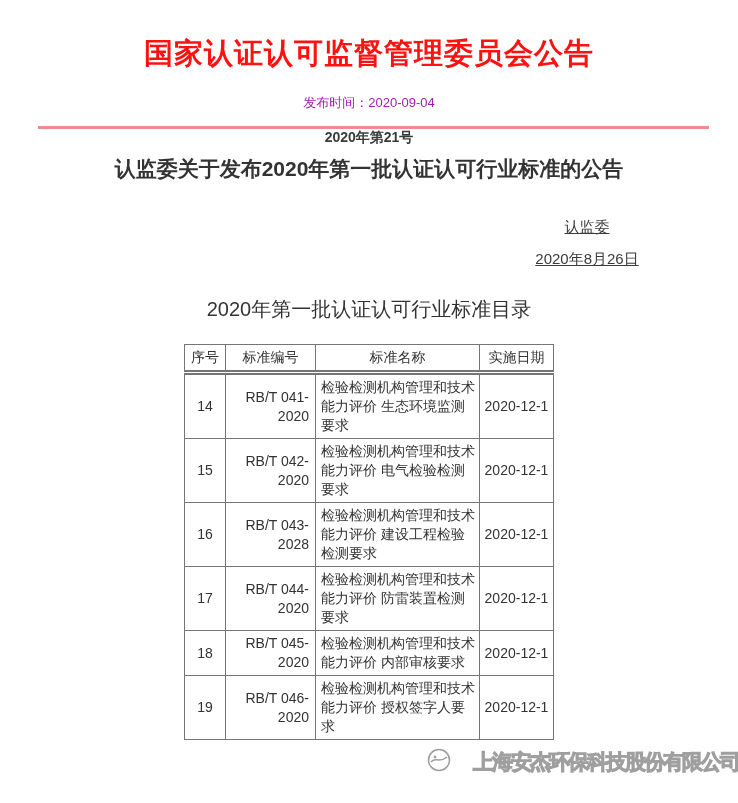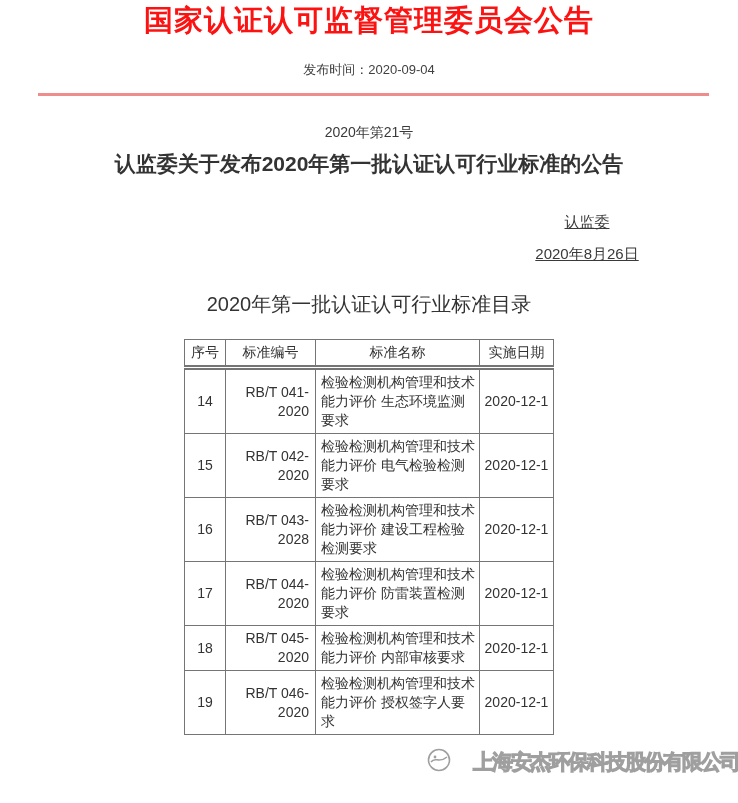--- a/index.html
+++ b/index.html
@@ -6,45 +6,44 @@
   html,body { background:#ffffff; }
   .page {
     position:relative;
     width:738px; height:803px;
     background:#ffffff;
     overflow:hidden;
     font-family:"Liberation Sans", sans-serif;
     color:#333333;
   }
   .main-title {
-    padding-top:3px;
+    padding-top:36px;
     text-align:center;
     color:#fd1212;
     font-size:29px;
     font-weight:bold;
     letter-spacing:1px;
     line-height:34px;
   }
   .pub-date {
     margin-top:24px;
     text-align:center;
-    color:#404040;
+    color:#a21caf;
     font-size:13px;
   }
   .red-line {
     height:3px;
     background:#ef8c8c;
     margin:14px 29px 0 38px;
   }
   .doc-number {
-    margin-top:28px;
     text-align:center;
     font-size:14px;
     color:#3a3a3a;
-    font-weight:normal;
+    font-weight:bold;
   }
   .notice-heading {
     margin-top:8px;
     text-align:center;
     font-size:21px;
     font-weight:bold;
     color:#333333;
   }
   .body-text {
     margin:28px 27px 0 27px;

